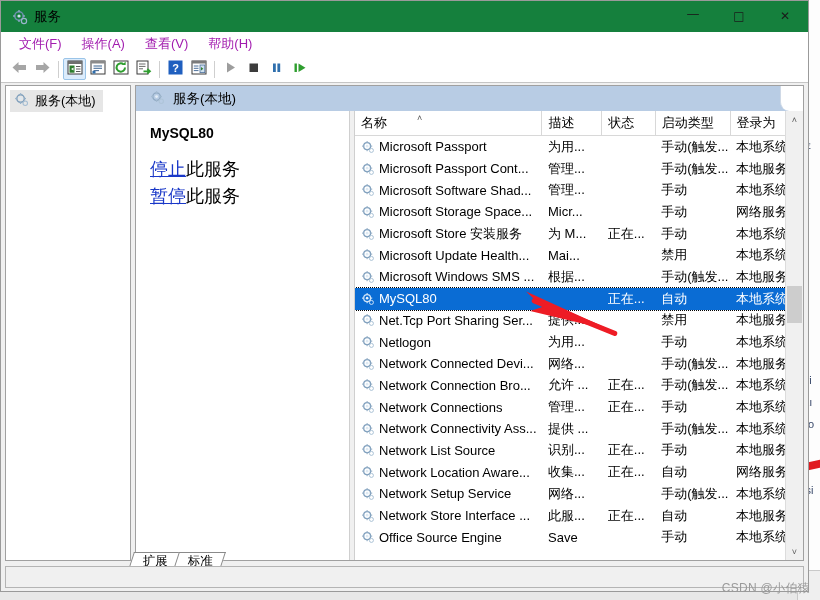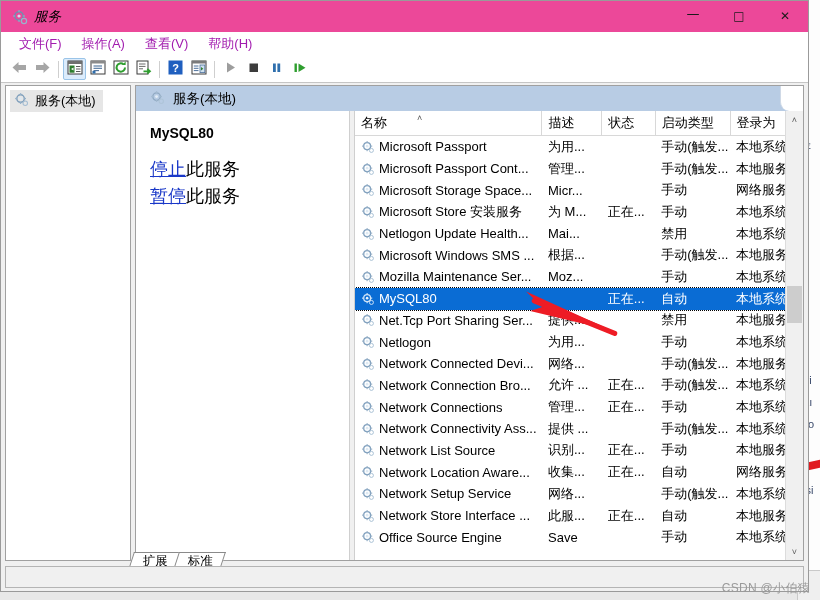--- a/index.html
+++ b/index.html
@@ -14,21 +14,21 @@
     position:absolute;left:797px;top:0;width:23px;height:600px;
     background:#fdfdfd;border-left:1px solid #c9c9c9;overflow:hidden;
   }
   .bg-right .bgline{position:absolute;left:2px;color:#3a4a6b;font-size:11px;}
   .window{
     position:absolute;left:0;top:0;width:809px;height:592px;
     background:#f0f0f0;border:1px solid #9a9a9a;
     box-sizing:border-box;overflow:hidden;
   }
   
-  .titlebar{height:31px;background:#ec4899;position:relative;font-style:italic;}
+  .titlebar{height:31px;background:#15803d;position:relative;}
   .titlebar .tb-icon{position:absolute;left:11px;top:8px;width:16px;height:16px;}
   .titlebar .tb-title{position:absolute;left:33px;top:7px;font-size:13.5px;color:#000;}
   .winbtns{position:absolute;right:0;top:0;display:flex;}
   .winbtn{width:46px;height:30px;display:flex;align-items:center;justify-content:center;}
   .gl{font-family:"DejaVu Sans",sans-serif;font-size:12px;color:#1a1a1a;line-height:1;}
   .gl.min{font-size:13px;position:relative;top:-3px;}
   
   .menubar{height:24px;background:#ffffff;display:flex;align-items:center;padding-left:8px;}
   .menu-item{padding:3px 10px;font-size:13px;color:#a21caf;white-space:nowrap;}
   
@@ -413,20 +413,42 @@
   <circle cx="7" cy="7" r="3.9" fill="none" stroke="#7f9fbd" stroke-width="1.5"></circle>
   <circle cx="7" cy="7" r="1.5" fill="#dde9f3"></circle>
   <g fill="#9ab3c9">
                             <rect x="6.3" y="1.2" width="1.4" height="2"></rect>
    <rect x="6.3" y="10.8" width="1.4" height="2"></rect>
                             <rect x="1.2" y="6.3" width="2" height="1.4"></rect>
    <rect x="10.8" y="6.3" width="2" height="1.4"></rect>
                           </g>
   <circle cx="11.9" cy="11.9" r="2.3" fill="none" stroke="#a8bfd3" stroke-width="1.1"></circle>
 </svg>
+                        <span>Microsoft Software Shad...</span>
+                      </span>
+                    </td>
+                    <td>管理...</td>
+                    <td></td>
+                    <td>手动</td>
+                    <td>本地系统</td>
+                  </tr>
+                  <tr class="row">
+                    <td>
+                      <span class="namecell">
+                        <svg class="gear" width="14" height="14" viewBox="0 0 16 16">
+  <circle cx="7" cy="7" r="3.9" fill="none" stroke="#7f9fbd" stroke-width="1.5"></circle>
+  <circle cx="7" cy="7" r="1.5" fill="#dde9f3"></circle>
+  <g fill="#9ab3c9">
+                            <rect x="6.3" y="1.2" width="1.4" height="2"></rect>
+   <rect x="6.3" y="10.8" width="1.4" height="2"></rect>
+                            <rect x="1.2" y="6.3" width="2" height="1.4"></rect>
+   <rect x="10.8" y="6.3" width="2" height="1.4"></rect>
+                          </g>
+  <circle cx="11.9" cy="11.9" r="2.3" fill="none" stroke="#a8bfd3" stroke-width="1.1"></circle>
+</svg>
                         <span>Microsoft Storage Space...</span>
                       </span>
                     </td>
                     <td>Micr...</td>
                     <td></td>
                     <td>手动</td>
                     <td>网络服务</td>
                   </tr>
                   <tr class="row">
                     <td>
@@ -457,21 +479,21 @@
   <circle cx="7" cy="7" r="3.9" fill="none" stroke="#7f9fbd" stroke-width="1.5"></circle>
   <circle cx="7" cy="7" r="1.5" fill="#dde9f3"></circle>
   <g fill="#9ab3c9">
                             <rect x="6.3" y="1.2" width="1.4" height="2"></rect>
    <rect x="6.3" y="10.8" width="1.4" height="2"></rect>
                             <rect x="1.2" y="6.3" width="2" height="1.4"></rect>
    <rect x="10.8" y="6.3" width="2" height="1.4"></rect>
                           </g>
   <circle cx="11.9" cy="11.9" r="2.3" fill="none" stroke="#a8bfd3" stroke-width="1.1"></circle>
 </svg>
-                        <span>Netlogon Update Health...</span>
+                        <span>Microsoft Update Health...</span>
                       </span>
                     </td>
                     <td>Mai...</td>
                     <td></td>
                     <td>禁用</td>
                     <td>本地系统</td>
                   </tr>
                   <tr class="row">
                     <td>
                       <span class="namecell">
@@ -486,42 +508,20 @@
                           </g>
   <circle cx="11.9" cy="11.9" r="2.3" fill="none" stroke="#a8bfd3" stroke-width="1.1"></circle>
 </svg>
                         <span>Microsoft Windows SMS ...</span>
                       </span>
                     </td>
                     <td>根据...</td>
                     <td></td>
                     <td>手动(触发...</td>
                     <td>本地服务</td>
-                  </tr>
-                  <tr class="row">
-                    <td>
-                      <span class="namecell">
-                        <svg class="gear" width="14" height="14" viewBox="0 0 16 16">
-  <circle cx="7" cy="7" r="3.9" fill="none" stroke="#7f9fbd" stroke-width="1.5"></circle>
-  <circle cx="7" cy="7" r="1.5" fill="#dde9f3"></circle>
-  <g fill="#9ab3c9">
-                            <rect x="6.3" y="1.2" width="1.4" height="2"></rect>
-   <rect x="6.3" y="10.8" width="1.4" height="2"></rect>
-                            <rect x="1.2" y="6.3" width="2" height="1.4"></rect>
-   <rect x="10.8" y="6.3" width="2" height="1.4"></rect>
-                          </g>
-  <circle cx="11.9" cy="11.9" r="2.3" fill="none" stroke="#a8bfd3" stroke-width="1.1"></circle>
-</svg>
-                        <span>Mozilla Maintenance Ser...</span>
-                      </span>
-                    </td>
-                    <td>Moz...</td>
-                    <td></td>
-                    <td>手动</td>
-                    <td>本地系统</td>
                   </tr>
                   <tr class="row sel">
                     <td>
                       <span class="namecell">
                         <svg class="gear" width="14" height="14" viewBox="0 0 16 16">
   <circle cx="7" cy="7" r="3.9" fill="none" stroke="#cfe3f7" stroke-width="1.5"></circle>
   <circle cx="7" cy="7" r="1.5" fill="#e8f2fc"></circle>
   <g fill="#cfe3f7">
                             <rect x="6.3" y="1.2" width="1.4" height="2"></rect>
    <rect x="6.3" y="10.8" width="1.4" height="2"></rect>

